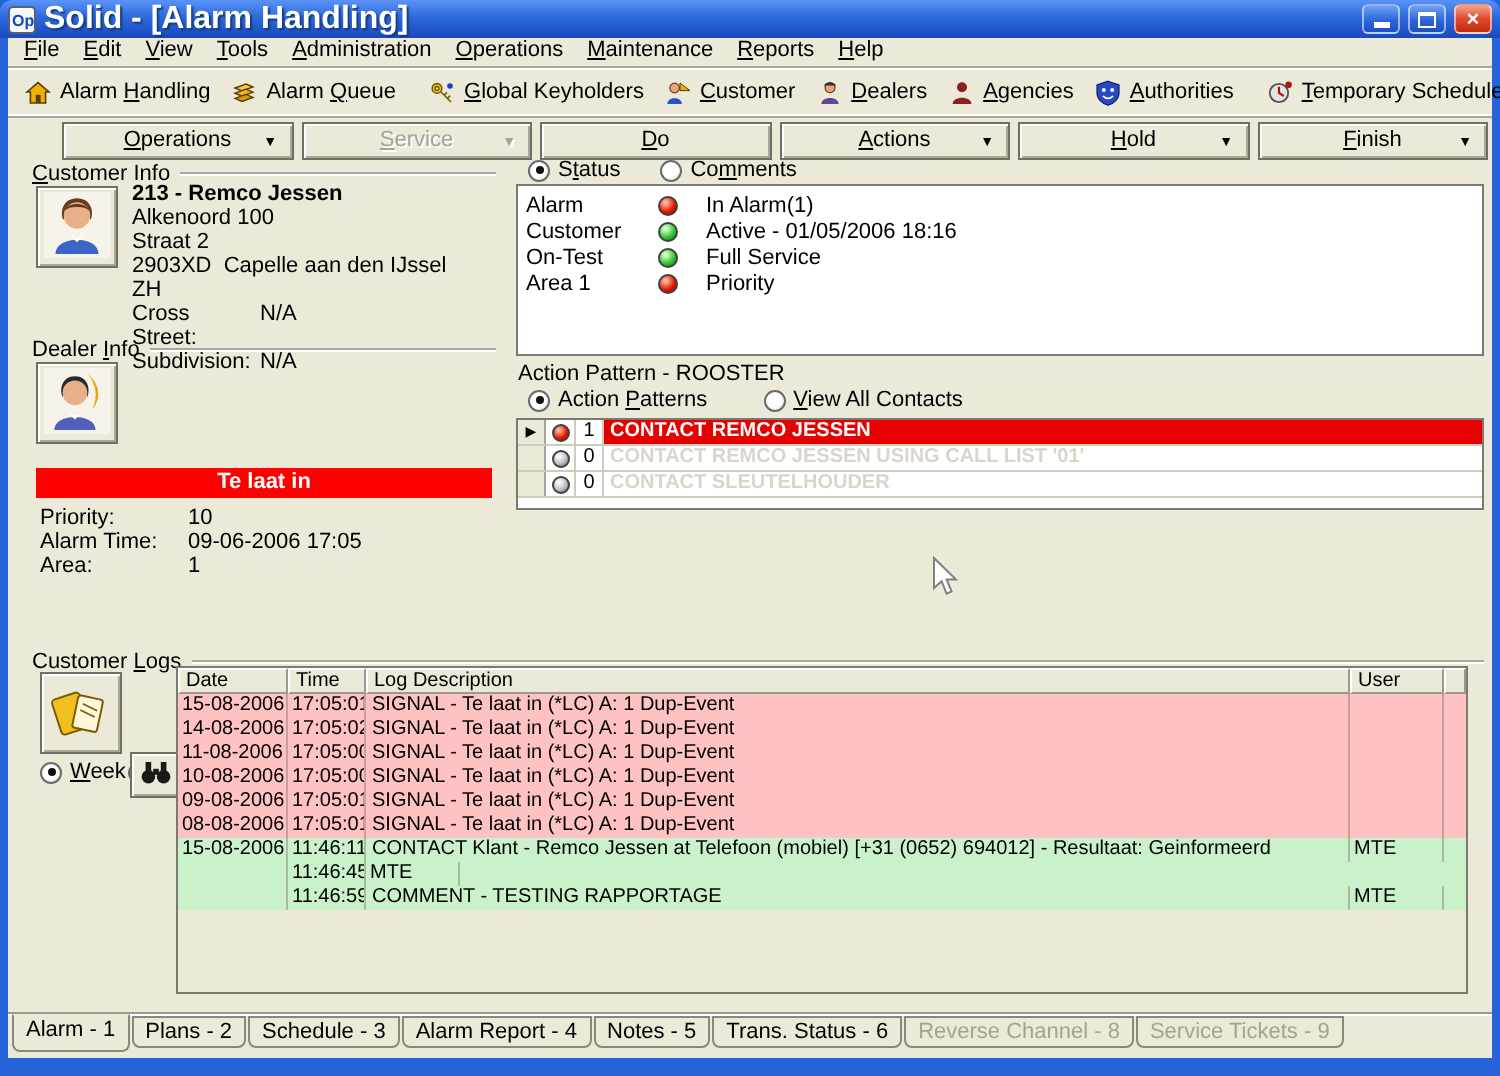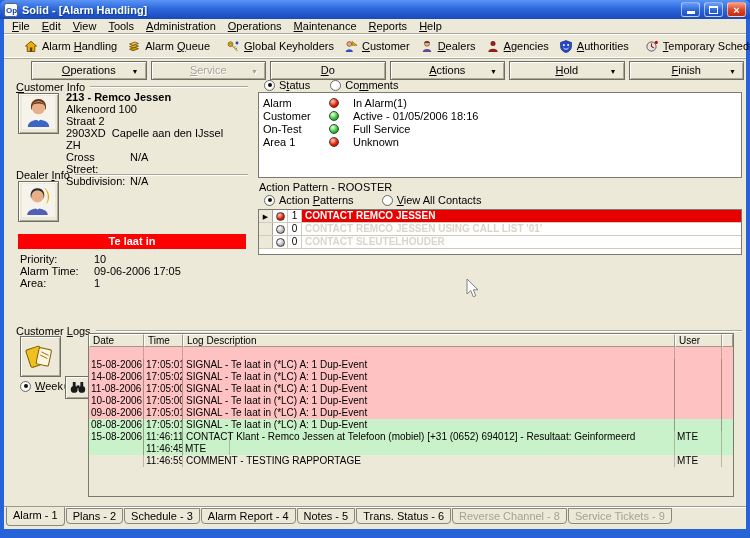--- a/index.html
+++ b/index.html
@@ -15,41 +15,41 @@
   }
   u{text-decoration:underline;}
 
   
   .titlebar{
     position:absolute; left:0; top:0; right:0; height:19px;
     background:linear-gradient(180deg,#5A94F6 0%,#2E69DC 45%,#1B4BBF 95%);
     border-radius:6px 6px 0 0;
     display:flex; align-items:center; gap:4px; padding:0 4px;
   }
-  .title-text{flex:1; color:#fff; font-weight:bold; font-size:11px; text-shadow:1px 1px 1px #123B7A; white-space:nowrap;}
+  .title-text{flex:1; color:#fff; font-weight:bold; font-size:16px; text-shadow:1px 1px 1px #123B7A; white-space:nowrap;}
   .tbtn{
     width:19px; height:15px; border-radius:3px; border:1px solid rgba(255,255,255,.55);
     display:flex; align-items:center; justify-content:center; color:#fff;
     background:linear-gradient(180deg,#6AA2F8,#2D66D9 55%,#1C4FC0); font-size:11px;
   }
   .tbtn.close{background:linear-gradient(180deg,#F6A088,#E0482C 50%,#BE2C0C); font-weight:bold;}
   .gmin{width:8px; height:3px; background:#fff; align-self:flex-end; margin:0 0 2px 0;}
   .gmax{width:9px; height:8px; border:1px solid #fff; border-top:2px solid #fff;}
 
   .client{position:absolute; left:4px; top:19px; right:4px; bottom:9px; background:var(--face);}
 
   
-  #menubar{position:absolute; left:0; top:0; right:0; height:14px; display:flex; align-items:center; padding-left:2px;}
+  #menubar{position:absolute; left:0; top:0; right:0; height:14px; display:flex; padding-left:2px;}
   .menu-item{padding:0 6px; line-height:13px;}
 
   #toolbar{
     position:absolute; left:0; top:14px; right:0; height:26px;
     border-top:1px solid var(--md); border-bottom:1px solid var(--md);
     box-shadow:inset 0 1px 0 #fff, inset 0 -1px 0 #fff;
-    display:flex; align-items:center; padding:0 15px;
+    display:flex; align-items:center; padding:0 3px;
   }
   .tool-btn{display:inline-flex; align-items:center; gap:4px; padding:1px 5px; height:21px; white-space:nowrap;}
   .tico{display:inline-flex; width:14px; height:13px;}
   .tool-sep{width:1px; height:18px; background:var(--md); box-shadow:1px 0 0 #fff; margin:0 3px;}
 
   .xp-raised{background:var(--face); border:1px solid var(--dk);
     box-shadow:inset 1px 1px 0 var(--lt), inset -1px -1px 0 var(--md);}
 
   #btnrow{position:absolute; left:27px; right:2px; top:42px; height:19px;
     display:grid; grid-template-columns:repeat(6,1fr); gap:4px;}
@@ -118,21 +118,21 @@
 
   #log-panel{position:absolute; left:84px; top:314px; width:646px; height:164px;
     background:var(--face); border:1px solid #7A7A70; overflow:hidden;}
   #log-header{display:flex; height:13px;}
   .hcell{background:var(--face); border:1px solid; border-color:#FFFFFF #9C9A8C #9C9A8C #FFFFFF;
     font-size:10px; line-height:11px; padding-left:3px; white-space:nowrap; overflow:hidden;}
   .h-date{width:55px;} .h-time{width:39px;} .h-desc{width:492px;} .h-user{width:47px;} .h-fill{flex:1;}
   .log-row{display:flex; height:12px; font-size:10px; line-height:12px;}
   .log-row.signal{background:var(--pink);}
   .log-row.contact{background:var(--green);}
-  .lc{border-right:1px solid rgba(120,110,90,.4); padding:12px 2px; white-space:nowrap; overflow:hidden;}
+  .lc{border-right:1px solid rgba(120,110,90,.4); padding:0 2px; white-space:nowrap; overflow:hidden;}
   .c-date{width:55px; text-align:right;}
   .c-time{width:39px; text-align:right;}
   .c-desc{width:492px; padding-left:3px;}
   .c-user{width:47px;}
   .c-fill{flex:1; border-right:none;}
 
   
   #tab-sep{position:absolute; left:0; right:0; bottom:21px; height:2px; border-top:1px solid #9C9A8C; border-bottom:1px solid #fff;}
   #tabbar{position:absolute; left:2px; bottom:1px; height:20px; display:flex; gap:1px; align-items:flex-start;}
   .tab{padding:1px 6px 2px; border:1px solid #8A887C; border-radius:0 0 4px 4px;
@@ -363,21 +363,21 @@
         <span class="sv">Active - 01/05/2006 18:16</span>
       </div>
       <div class="status-row">
         <span class="sl">On-Test</span>
         <span class="ball green"></span>
         <span class="sv">Full Service</span>
       </div>
       <div class="status-row">
         <span class="sl">Area 1</span>
         <span class="ball red"></span>
-        <span class="sv">Unknown</span>
+        <span class="sv">Priority</span>
       </div>
     </div>
 
   <div id="ap-title">Action Pattern - ROOSTER</div>
   <div id="ap-radios">
       <label class="radio-item">
         <span class="radio on"></span>
         <span>Action <u>P</u>atterns</span>
       </label>
       <label class="radio-item">

